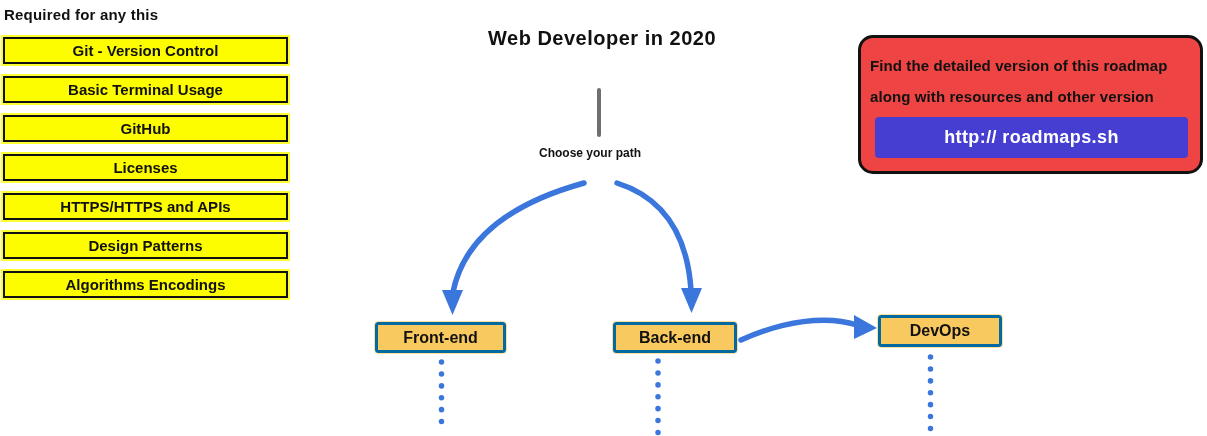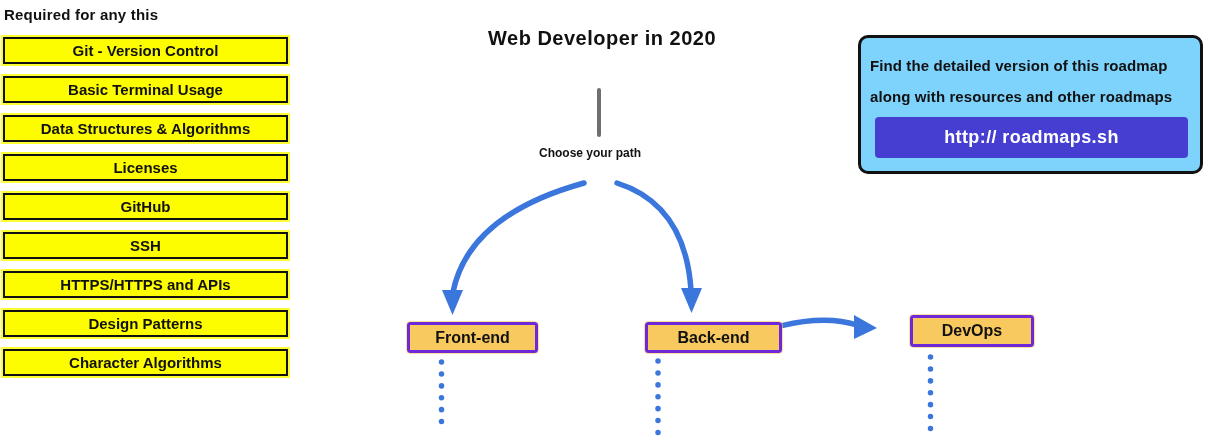--- a/index.html
+++ b/index.html
@@ -75,44 +75,43 @@
     left: 0; top: 0;
     width: 1207px; height: 436px;
     z-index: 1;
     pointer-events: none;
   }
 
   
   .path-node {
     position: absolute;
     background: #F8C95E;
-    border: 3px solid #6d28d9;
+    border: 3px solid #0369a1;
     border-radius: 3px;
     outline: 1px solid rgba(248,201,94,0.6);
     display: flex;
     align-items: center;
     justify-content: center;
     font-size: 16px;
     font-weight: bold;
     z-index: 2;
     cursor: pointer;
-    margin-left: 32px;
   }
   .node-frontend { left: 375px; top: 322px; width: 131px; height: 31px; }
-  .node-backend  { left: 613px; top: 322px; width: 137px; height: 31px; }
+  .node-backend  { left: 613px; top: 322px; width: 124px; height: 31px; }
   .node-devops   { left: 878px; top: 315px; width: 124px; height: 32px; }
 
   
   .info-box {
     position: absolute;
     left: 858px; top: 35px;
     width: 345px; height: 139px;
-    background: #7dd3fc;
+    background: #ef4444;
     border: 3px solid #111111;
-    border-radius: 10px;
+    border-radius: 15px;
     z-index: 2;
   }
   .info-line {
     position: absolute;
     left: 9px;
     width: 327px;
     font-size: 15px;
     font-weight: bold;
     letter-spacing: 0.1px;
     white-space: nowrap;
@@ -137,27 +136,25 @@
 </style>
 </head>
 <body>
 
 <div class="canvas">
 
   <div class="side-title">Required for any this</div>
   <div class="side-list">
     <div class="side-item">Git - Version Control</div>
     <div class="side-item">Basic Terminal Usage</div>
-    <div class="side-item">Data Structures &amp; Algorithms</div>
+    <div class="side-item">GitHub</div>
     <div class="side-item">Licenses</div>
-    <div class="side-item">GitHub</div>
-    <div class="side-item">SSH</div>
     <div class="side-item">HTTPS/HTTPS and APIs</div>
     <div class="side-item">Design Patterns</div>
-    <div class="side-item">Character Algorithms</div>
+    <div class="side-item">Algorithms Encodings</div>
   </div>
 
   <div class="main-title">Web Developer in 2020</div>
   <div class="divider-line"></div>
   <div class="choose-label">Choose your path</div>
 
   <svg class="connector-layer" viewBox="0 0 1207 436" xmlns="http://www.w3.org/2000/svg">
 
     <path d="M 584 183 C 530 198, 466 228, 453 292" fill="none" stroke="#3B76DC" stroke-width="5.5" stroke-linecap="round"></path>
     <polygon points="442,290 463,290 452.5,315" fill="#3B76DC"></polygon>
@@ -172,17 +169,17 @@
     <line x1="658" y1="361" x2="658" y2="434" stroke="#3B76DC" stroke-width="5.5" stroke-linecap="round" stroke-dasharray="0.1,11.8"></line>
     <line x1="930.5" y1="357" x2="930.5" y2="434" stroke="#3B76DC" stroke-width="5.5" stroke-linecap="round" stroke-dasharray="0.1,11.8"></line>
   </svg>
 
   <div class="path-node node-frontend">Front-end</div>
   <div class="path-node node-backend">Back-end</div>
   <div class="path-node node-devops">DevOps</div>
 
   <div class="info-box">
     <div class="info-line info-line-1">Find the detailed version of this roadmap</div>
-    <div class="info-line info-line-2">along with resources and other roadmaps</div>
+    <div class="info-line info-line-2">along with resources and other version</div>
     <div class="info-button">http:// roadmaps.sh</div>
   </div>
 
 </div>
 
 </body></html>

